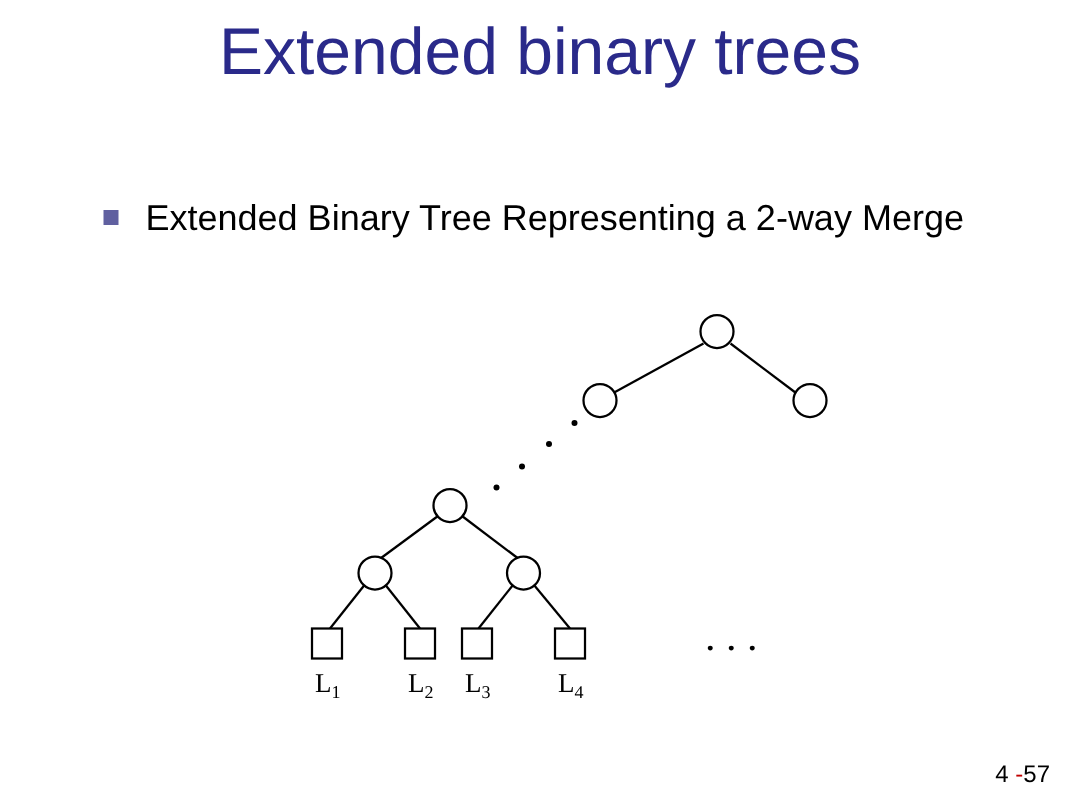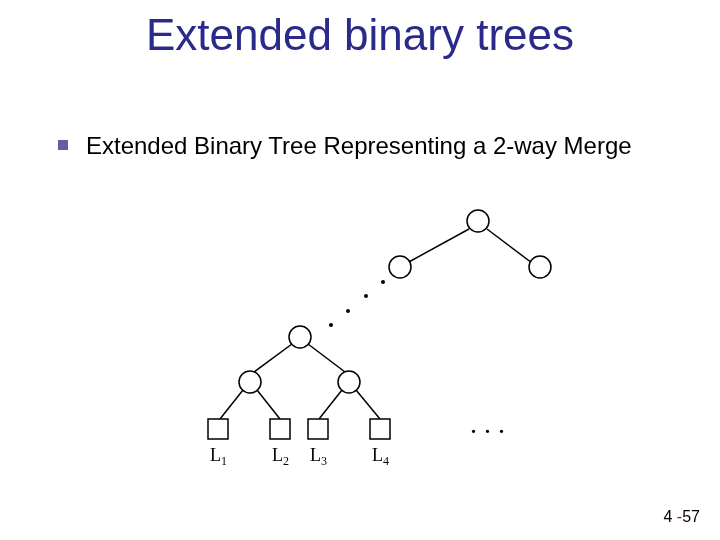--- a/index.html
+++ b/index.html
@@ -24,21 +24,21 @@
     width: 720px;
     text-align: center;
     font-size: 44px;
     color: #2a2a8a;
     font-family: "Trebuchet MS", "Segoe UI", Verdana, sans-serif;
     font-weight: normal;
   }
   .bullet-row {
     position: absolute;
     top: 130px;
-    left: 58px;
+    left: 69px;
     right: 60px;
     display: flex;
     align-items: flex-start;
     text-align: center;
   }
   .bullet-square {
     width: 10px;
     height: 10px;
     background: #6060a0;
     margin-top: 10px;

